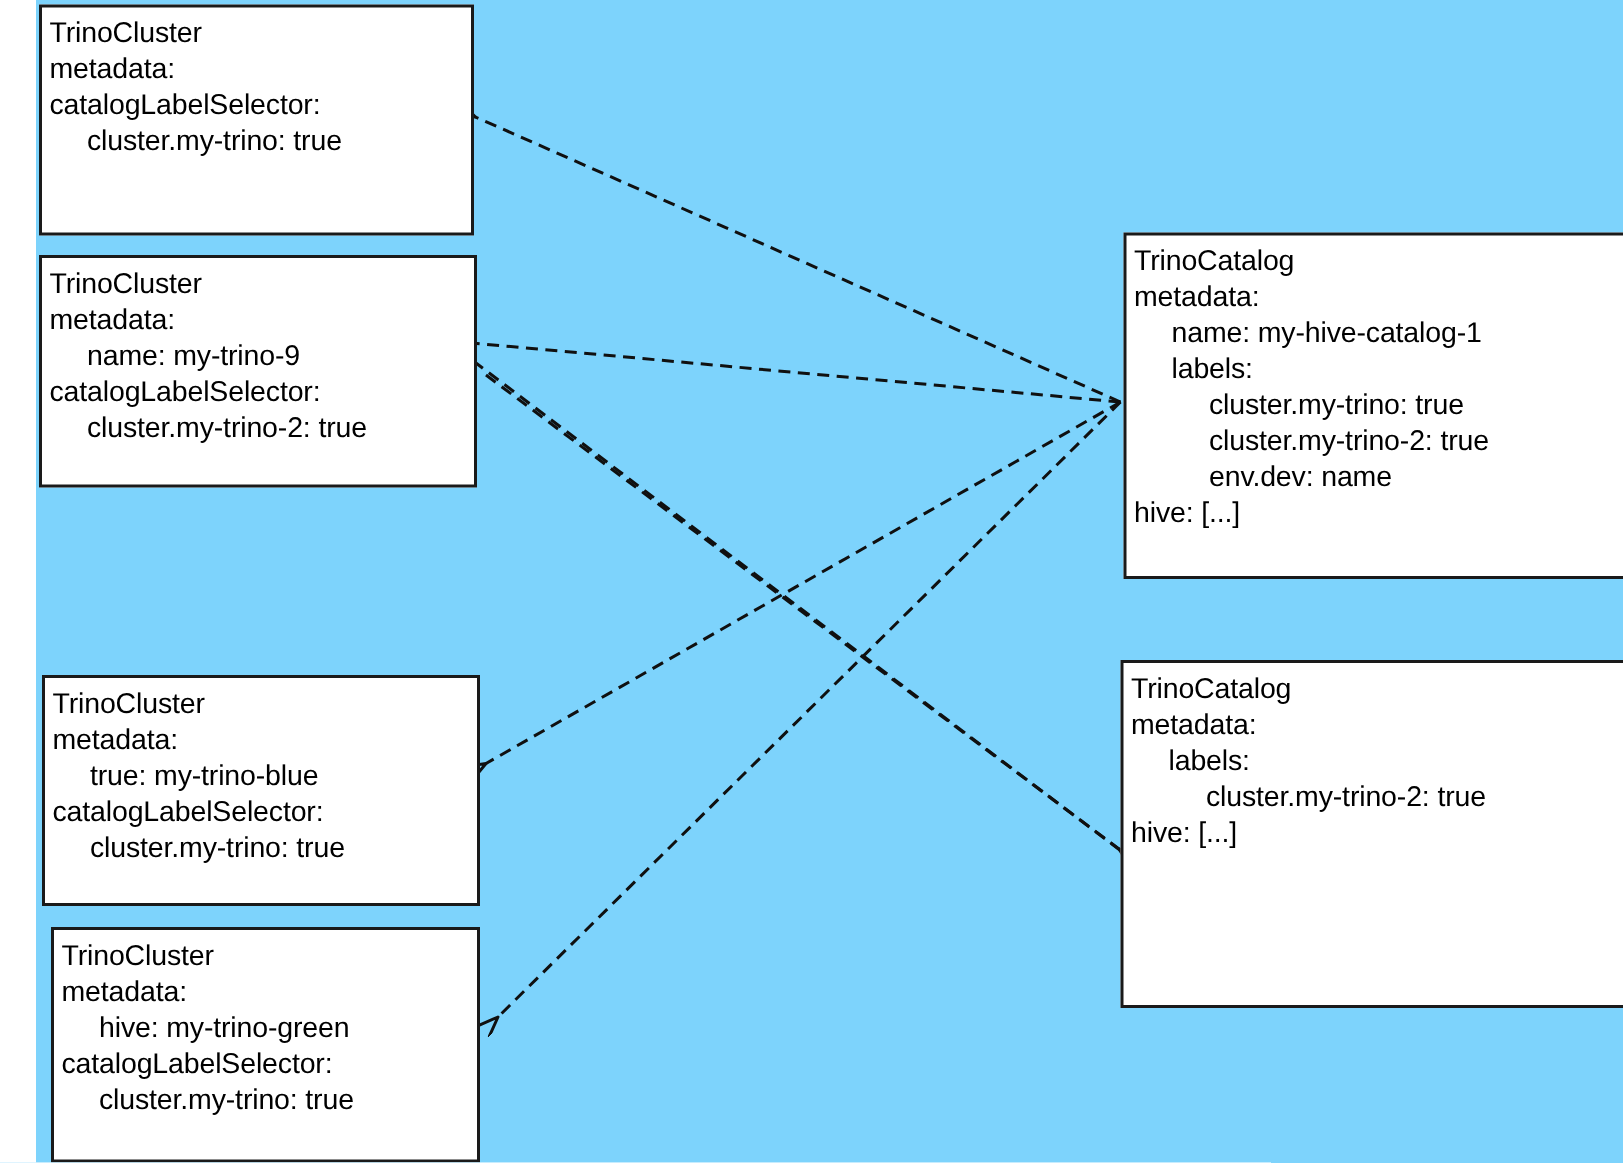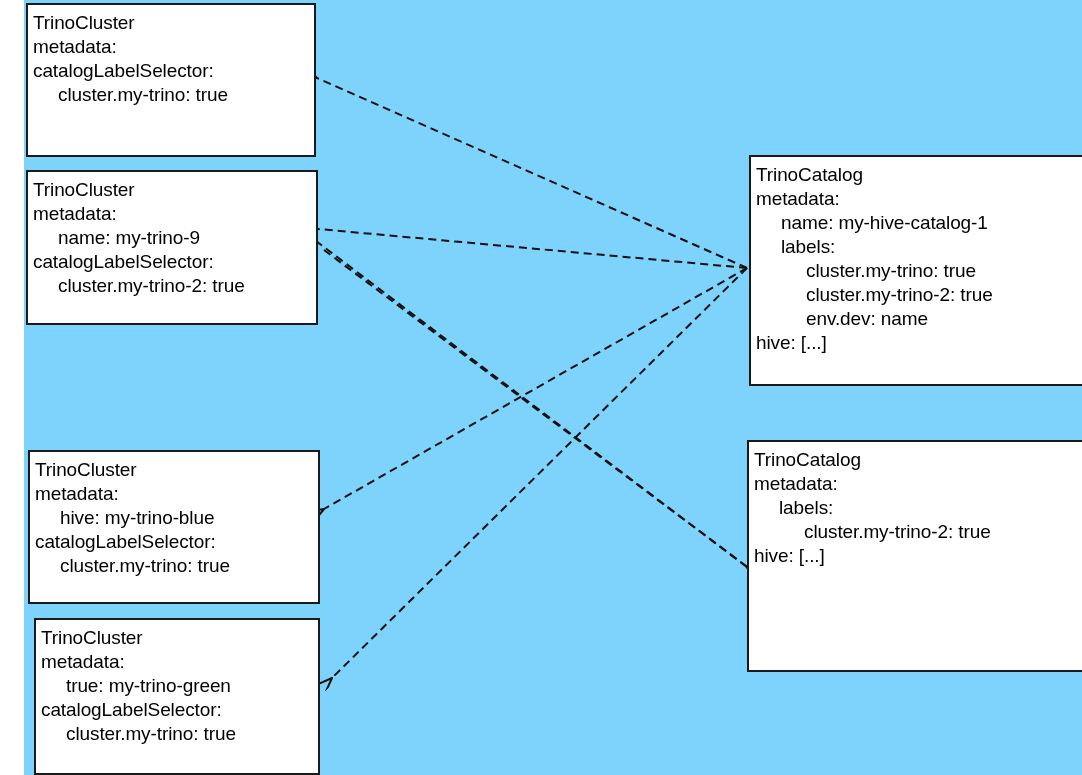--- a/index.html
+++ b/index.html
@@ -83,30 +83,30 @@
           <div class="line ind-0" style="color: rgb(0, 0, 0);">metadata:</div>
           <div class="line ind-1" style="color: rgb(0, 0, 0);">name: my-trino-9</div>
           <div class="line ind-0" style="color: rgb(0, 0, 0);">catalogLabelSelector:</div>
           <div class="line ind-1" style="color: rgb(0, 0, 0);">cluster.my-trino-2: true</div>
         </div>
       </div>
       <div class="node" style="left: 4px; top: 450px; width: 292px; height: 154px; border-color: rgb(26, 26, 26);">
         <div class="node-body">
           <div class="line ind-0" style="color: rgb(0, 0, 0);">TrinoCluster</div>
           <div class="line ind-0" style="color: rgb(0, 0, 0);">metadata:</div>
-          <div class="line ind-1" style="color: rgb(0, 0, 0);">hive: my-trino-blue</div>
+          <div class="line ind-1" style="color: rgb(0, 0, 0);">true: my-trino-blue</div>
           <div class="line ind-0" style="color: rgb(0, 0, 0);">catalogLabelSelector:</div>
           <div class="line ind-1" style="color: rgb(0, 0, 0);">cluster.my-trino: true</div>
         </div>
       </div>
       <div class="node" style="left: 10px; top: 618px; width: 286px; height: 157px; border-color: rgb(26, 26, 26);">
         <div class="node-body">
           <div class="line ind-0" style="color: rgb(0, 0, 0);">TrinoCluster</div>
           <div class="line ind-0" style="color: rgb(0, 0, 0);">metadata:</div>
-          <div class="line ind-1" style="color: rgb(0, 0, 0);">true: my-trino-green</div>
+          <div class="line ind-1" style="color: rgb(0, 0, 0);">hive: my-trino-green</div>
           <div class="line ind-0" style="color: rgb(0, 0, 0);">catalogLabelSelector:</div>
           <div class="line ind-1" style="color: rgb(0, 0, 0);">cluster.my-trino: true</div>
         </div>
       </div>
       <div class="node" style="left: 725px; top: 155px; width: 352px; height: 231px; border-color: rgb(26, 26, 26);">
         <div class="node-body">
           <div class="line ind-0" style="color: rgb(0, 0, 0);">TrinoCatalog</div>
           <div class="line ind-0" style="color: rgb(0, 0, 0);">metadata:</div>
           <div class="line ind-1" style="color: rgb(0, 0, 0);">name: my-hive-catalog-1</div>
           <div class="line ind-1" style="color: rgb(0, 0, 0);">labels:</div>

